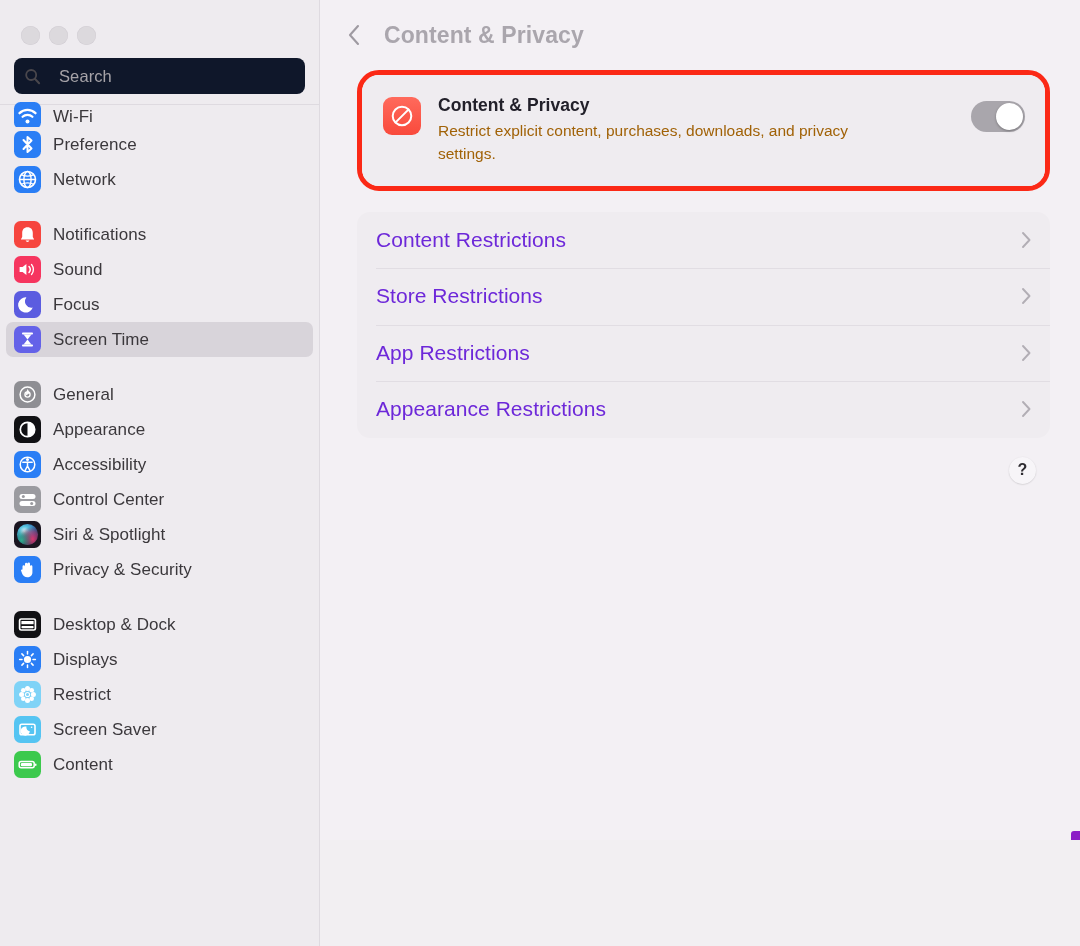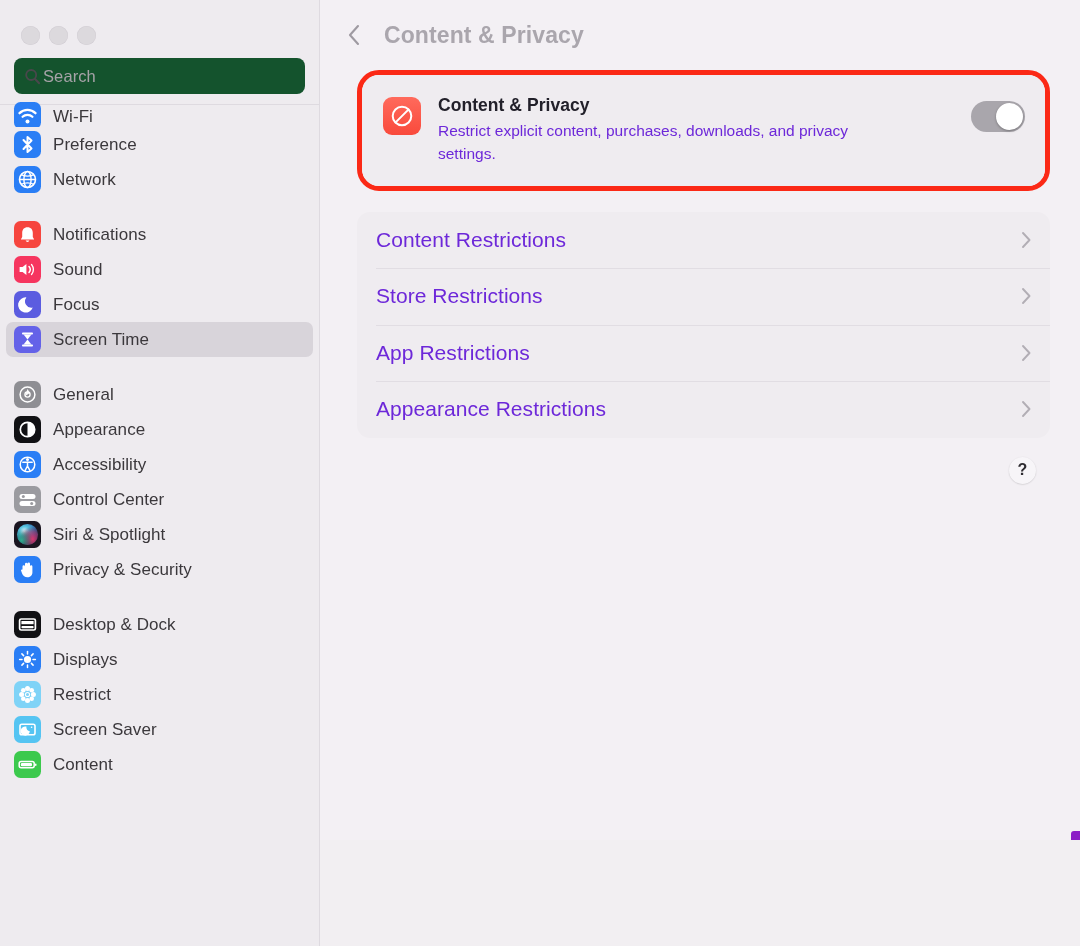--- a/index.html
+++ b/index.html
@@ -32,25 +32,25 @@
     align-items: flex-start;
   }
   .tl {
     width: 19px; height: 19px; border-radius: 50%;
     background: #dcd9dd;
     box-shadow: inset 0 0 0 0.5px #d2ced4;
   }
   .search-wrap { padding: 2px 14px 0 14px; }
   .search-box {
     height: 36px;
-    background: #14532d;
+    background: #0f172a;
     border-radius: 8px;
     display: flex; align-items: center;
     padding: 0 10px;
-    gap: 2px;
+    gap: 18px;
   }
   .search-icon { flex: 0 0 17px; height: 17px; display:block; }
   .search-placeholder {
     font-size: 16.5px;
     color: #a6a3a8;
     letter-spacing: 0.1px;
   }
   .scroll-divider {
     margin-top: 10px;
     height: 1px;
@@ -150,21 +150,21 @@
   .cp-text { margin-left: 17px; flex: 1 1 auto; }
   .cp-title {
     font-size: 17.5px;
     font-weight: bold;
     color: #22202a;
     letter-spacing: 0.05px;
     margin-bottom: 4px;
   }
   .cp-desc {
     font-size: 15.5px;
-    color: #6d28d9;
+    color: #a16207;
     line-height: 1.47;
     max-width: 470px;
   }
   .toggle {
     width: 54px; height: 31px;
     border-radius: 16px;
     background: #a9a6ac;
     position: relative;
     flex: 0 0 54px;
     margin-top: 6px;

